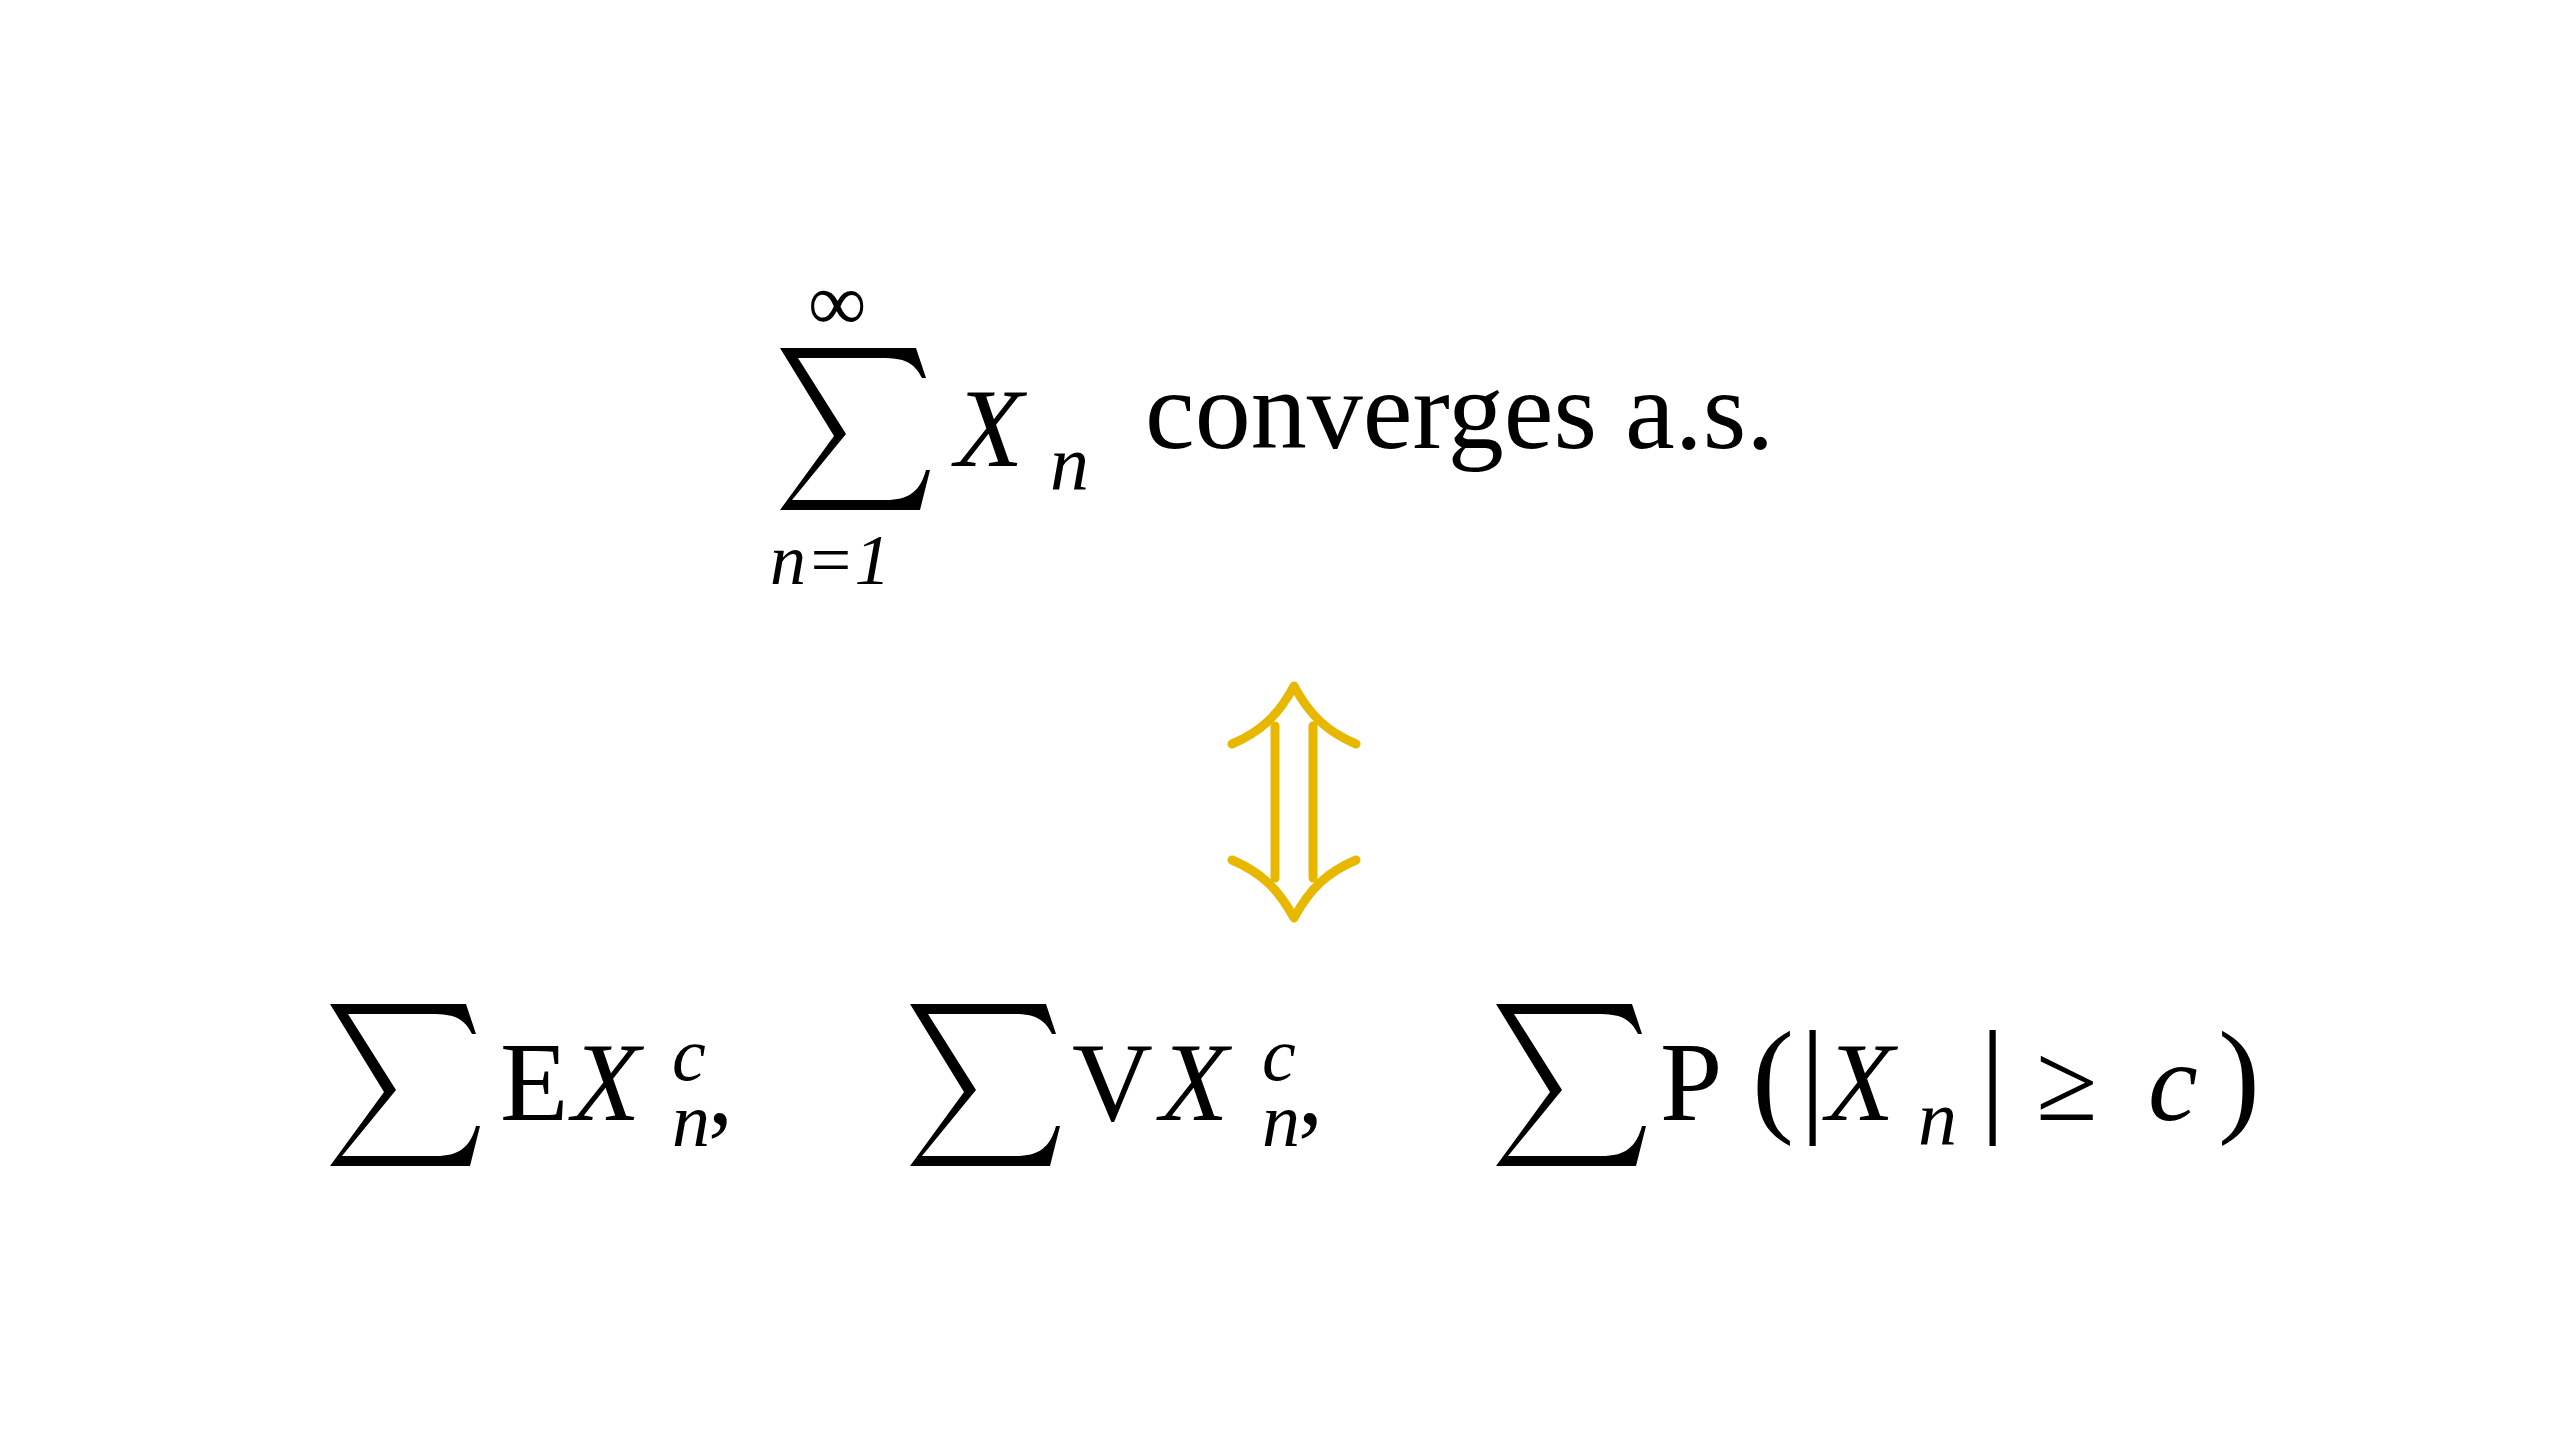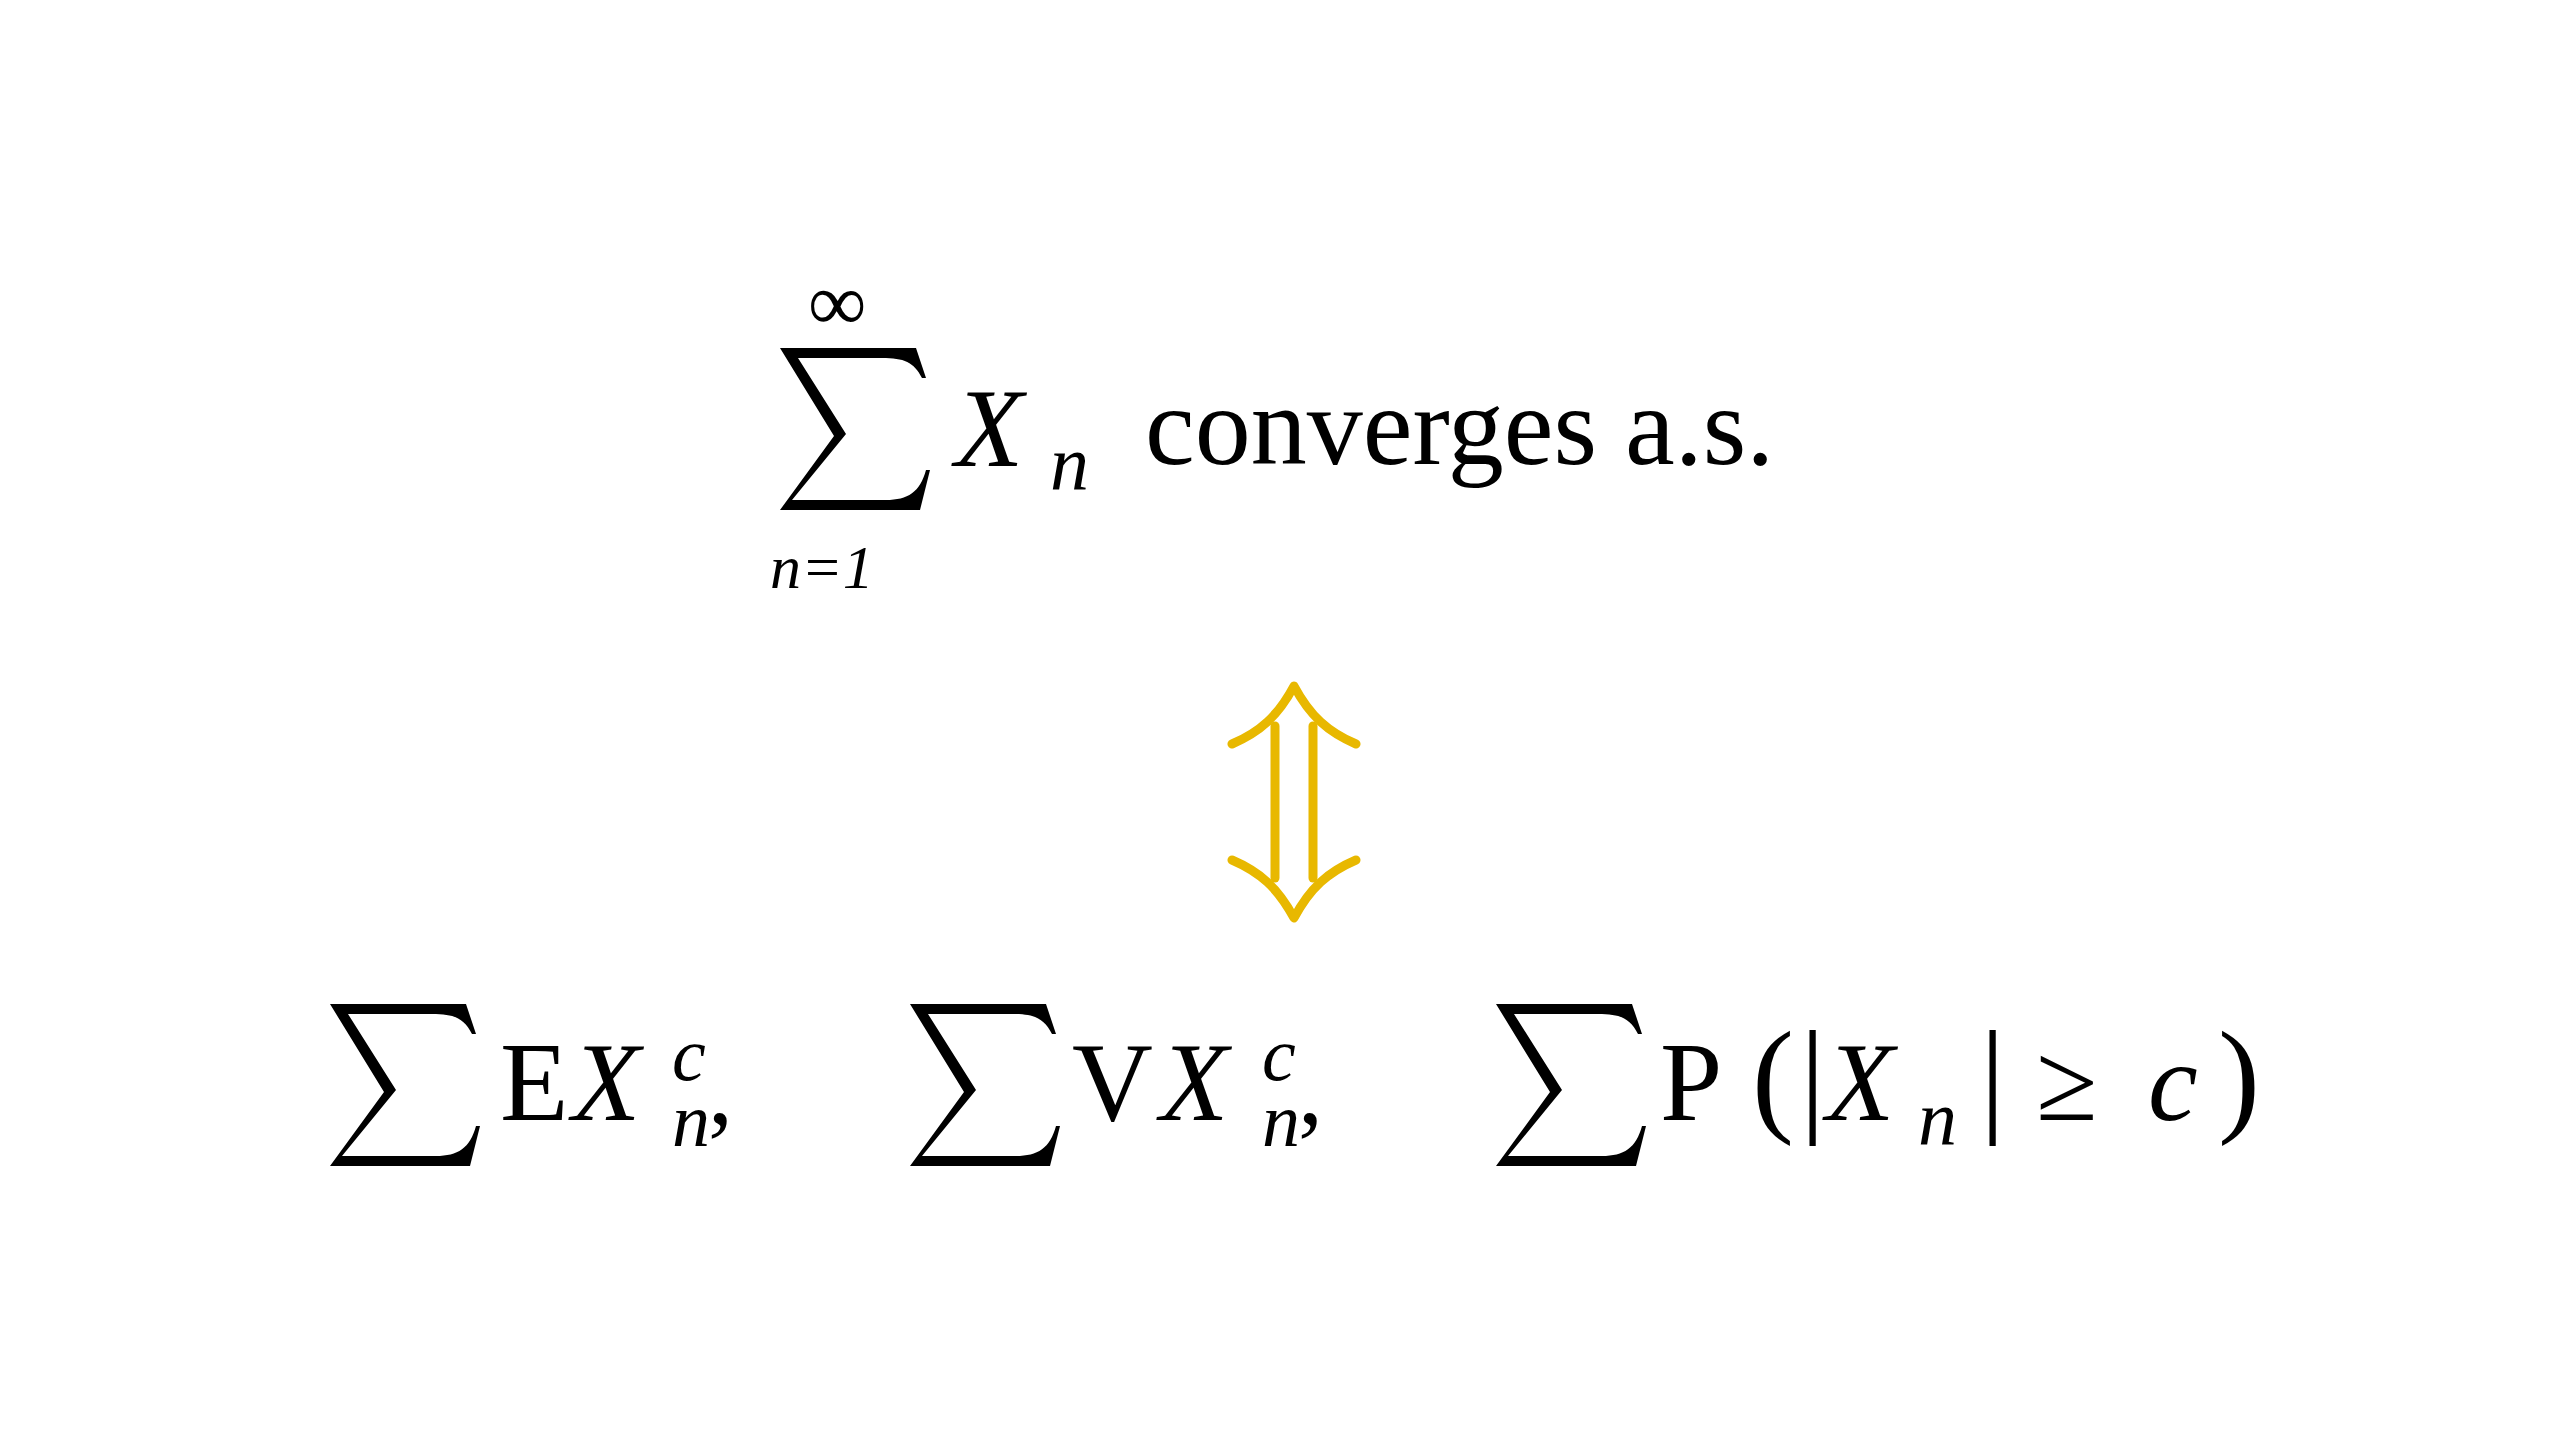--- a/index.html
+++ b/index.html
@@ -14,26 +14,26 @@
 </head>
 <body>
 
 <div>
   <span class="txt serif" style="left:808px; top:262px; font-size:82px;">∞</span>
 
   <svg class="sum-svg" style="left:776px; top:344px;" width="156" height="170" viewBox="0 0 156 170">
     <path d="M4 4 L140 4 L150 34 L146 34 C138 18 128 14 106 14 L22 14 L70 90 L16 156 L110 156 C132 156 144 148 150 126 L154 126 L144 166 L4 166 L58 92 Z" fill="#000"></path>
   </svg>
 
-  <span class="txt serif ital" style="left:770px; top:536px; font-size:62px;">n=1</span>
+  <span class="txt serif ital" style="left:770px; top:524px; font-size:72px;">n=1</span>
 
   <span class="txt serif ital" style="left:955px; top:372px; font-size:112px;">X</span>
   <span class="txt serif ital" style="left:1050px; top:425px; font-size:78px;">n</span>
 
-  <span class="txt serif" style="left:1145px; top:370px; font-size:112px;">converges a.s.</span>
+  <span class="txt serif" style="left:1145px; top:354px; font-size:112px;">converges a.s.</span>
 </div>
 
 <svg class="abs" style="left:1226px; top:680px;" width="136" height="244" viewBox="0 0 136 244">
   <g fill="none" stroke="#E8B800" stroke-width="9" stroke-linecap="round" stroke-linejoin="round">
     <path d="M6 64 C34 52 52 36 68 6 C84 36 102 52 130 64"></path>
     <path d="M6 180 C34 192 52 208 68 238 C84 208 102 192 130 180"></path>
     <line x1="49" y1="46" x2="49" y2="198"></line>
     <line x1="87" y1="46" x2="87" y2="198"></line>
   </g>
 </svg>

